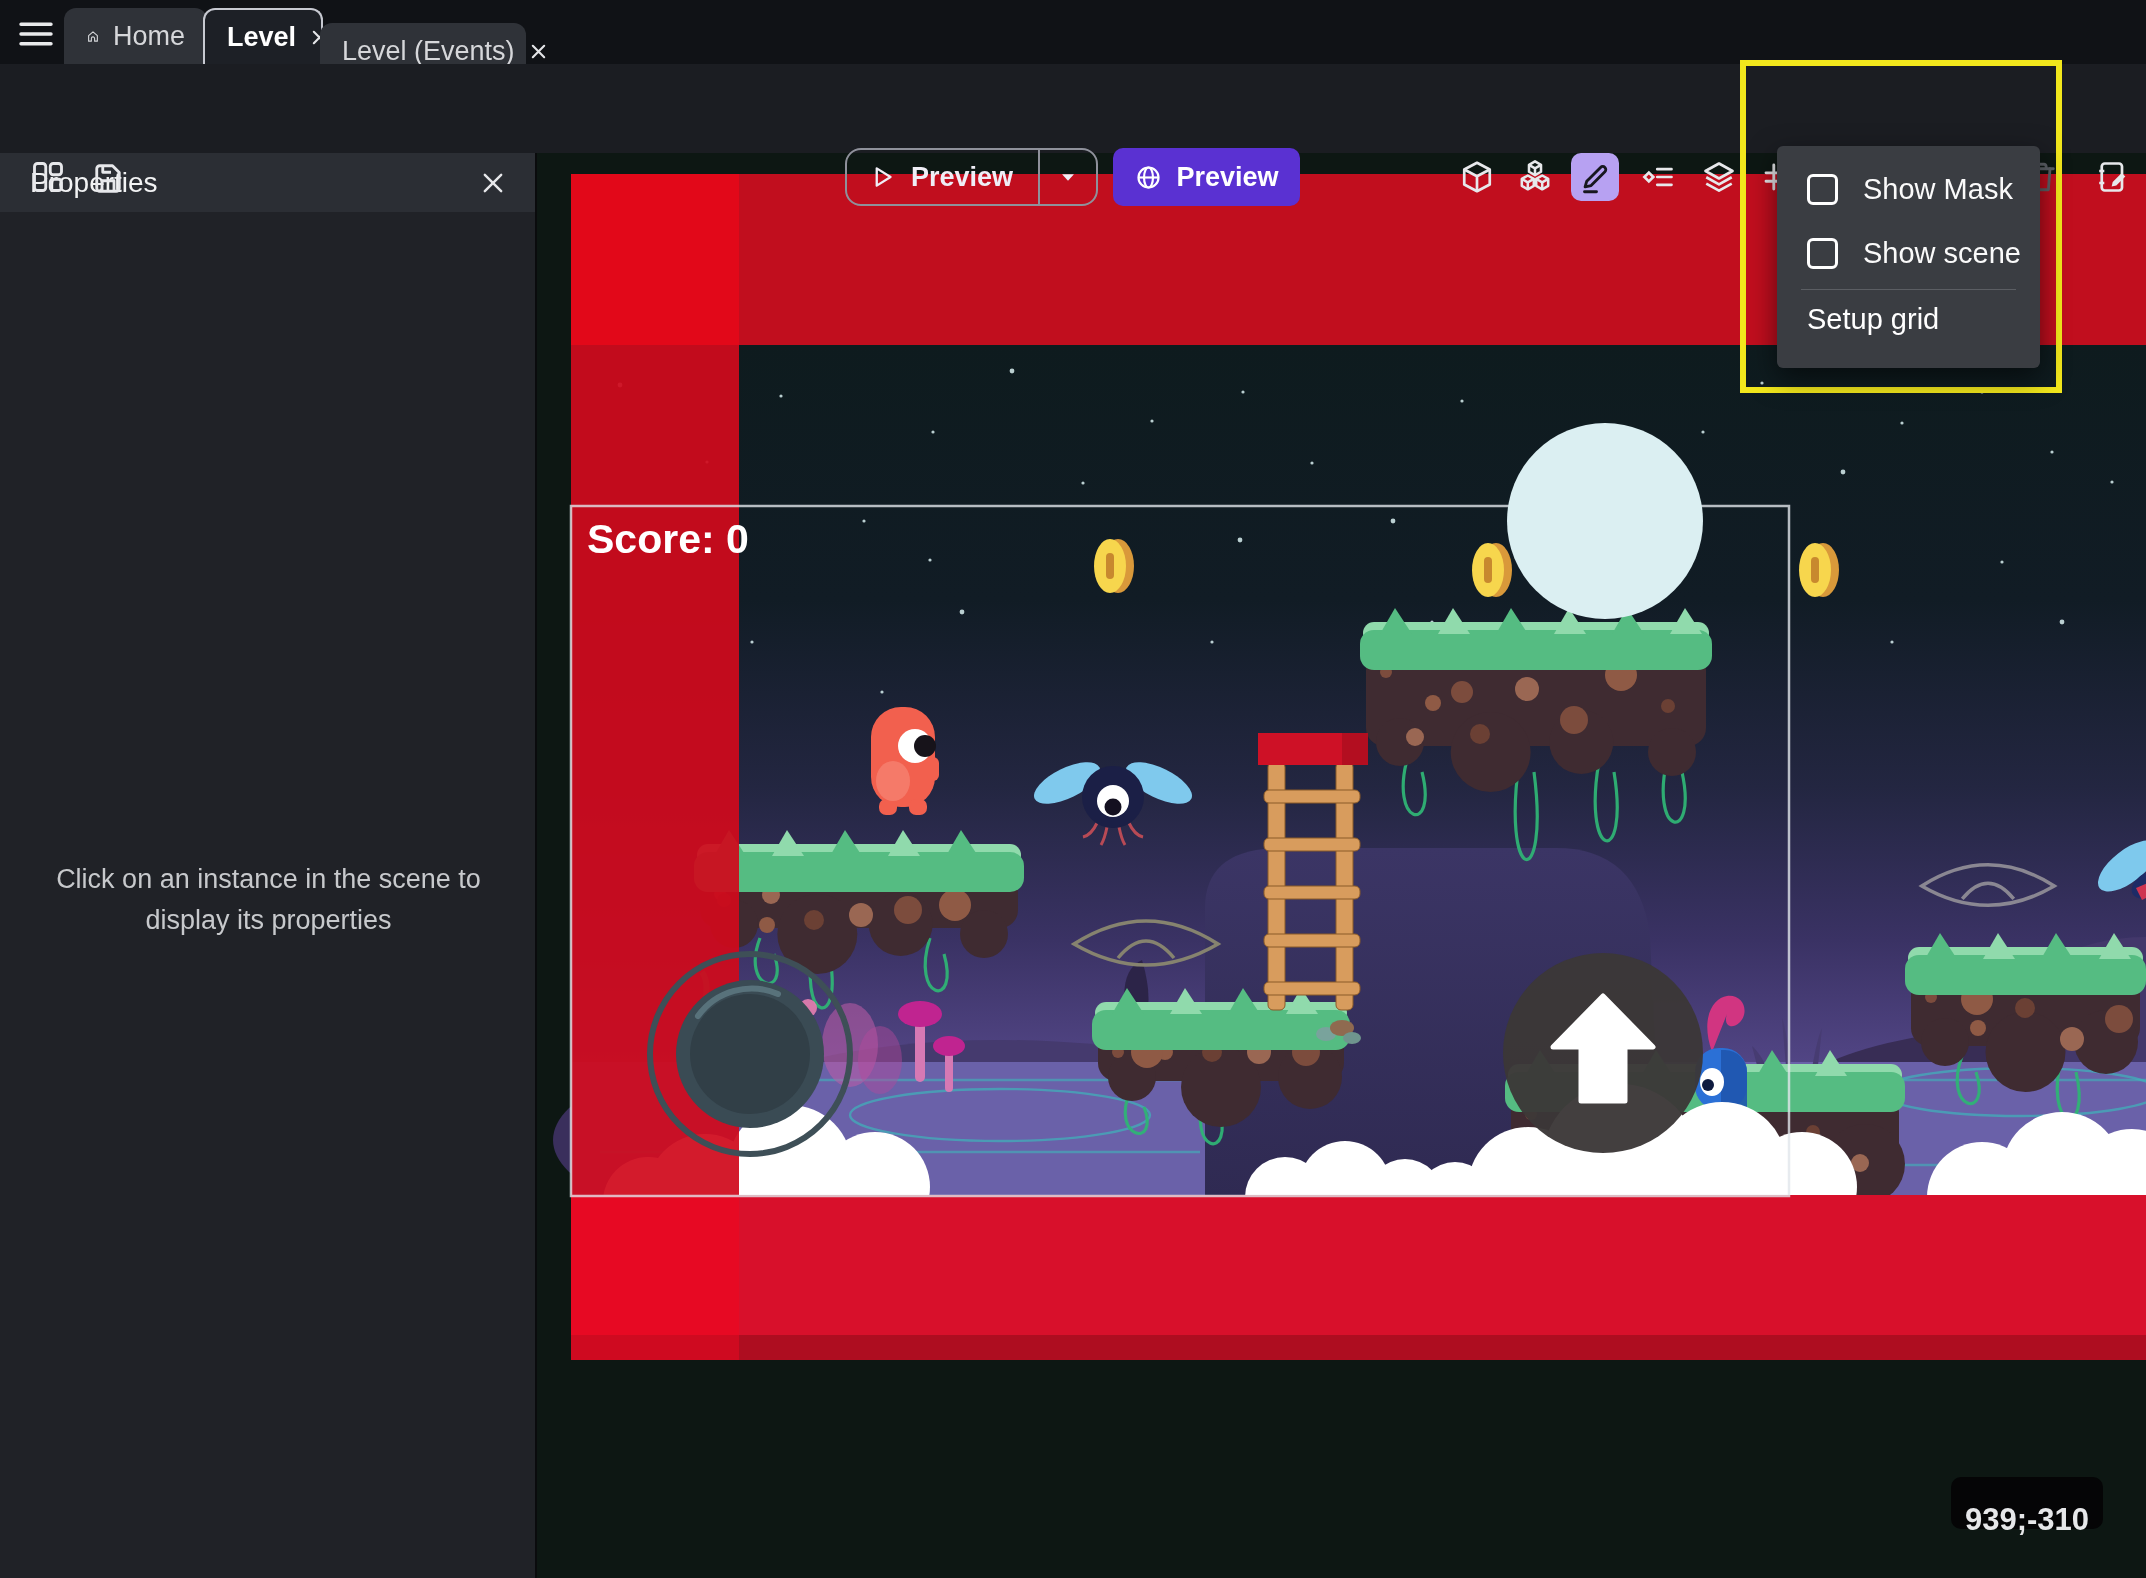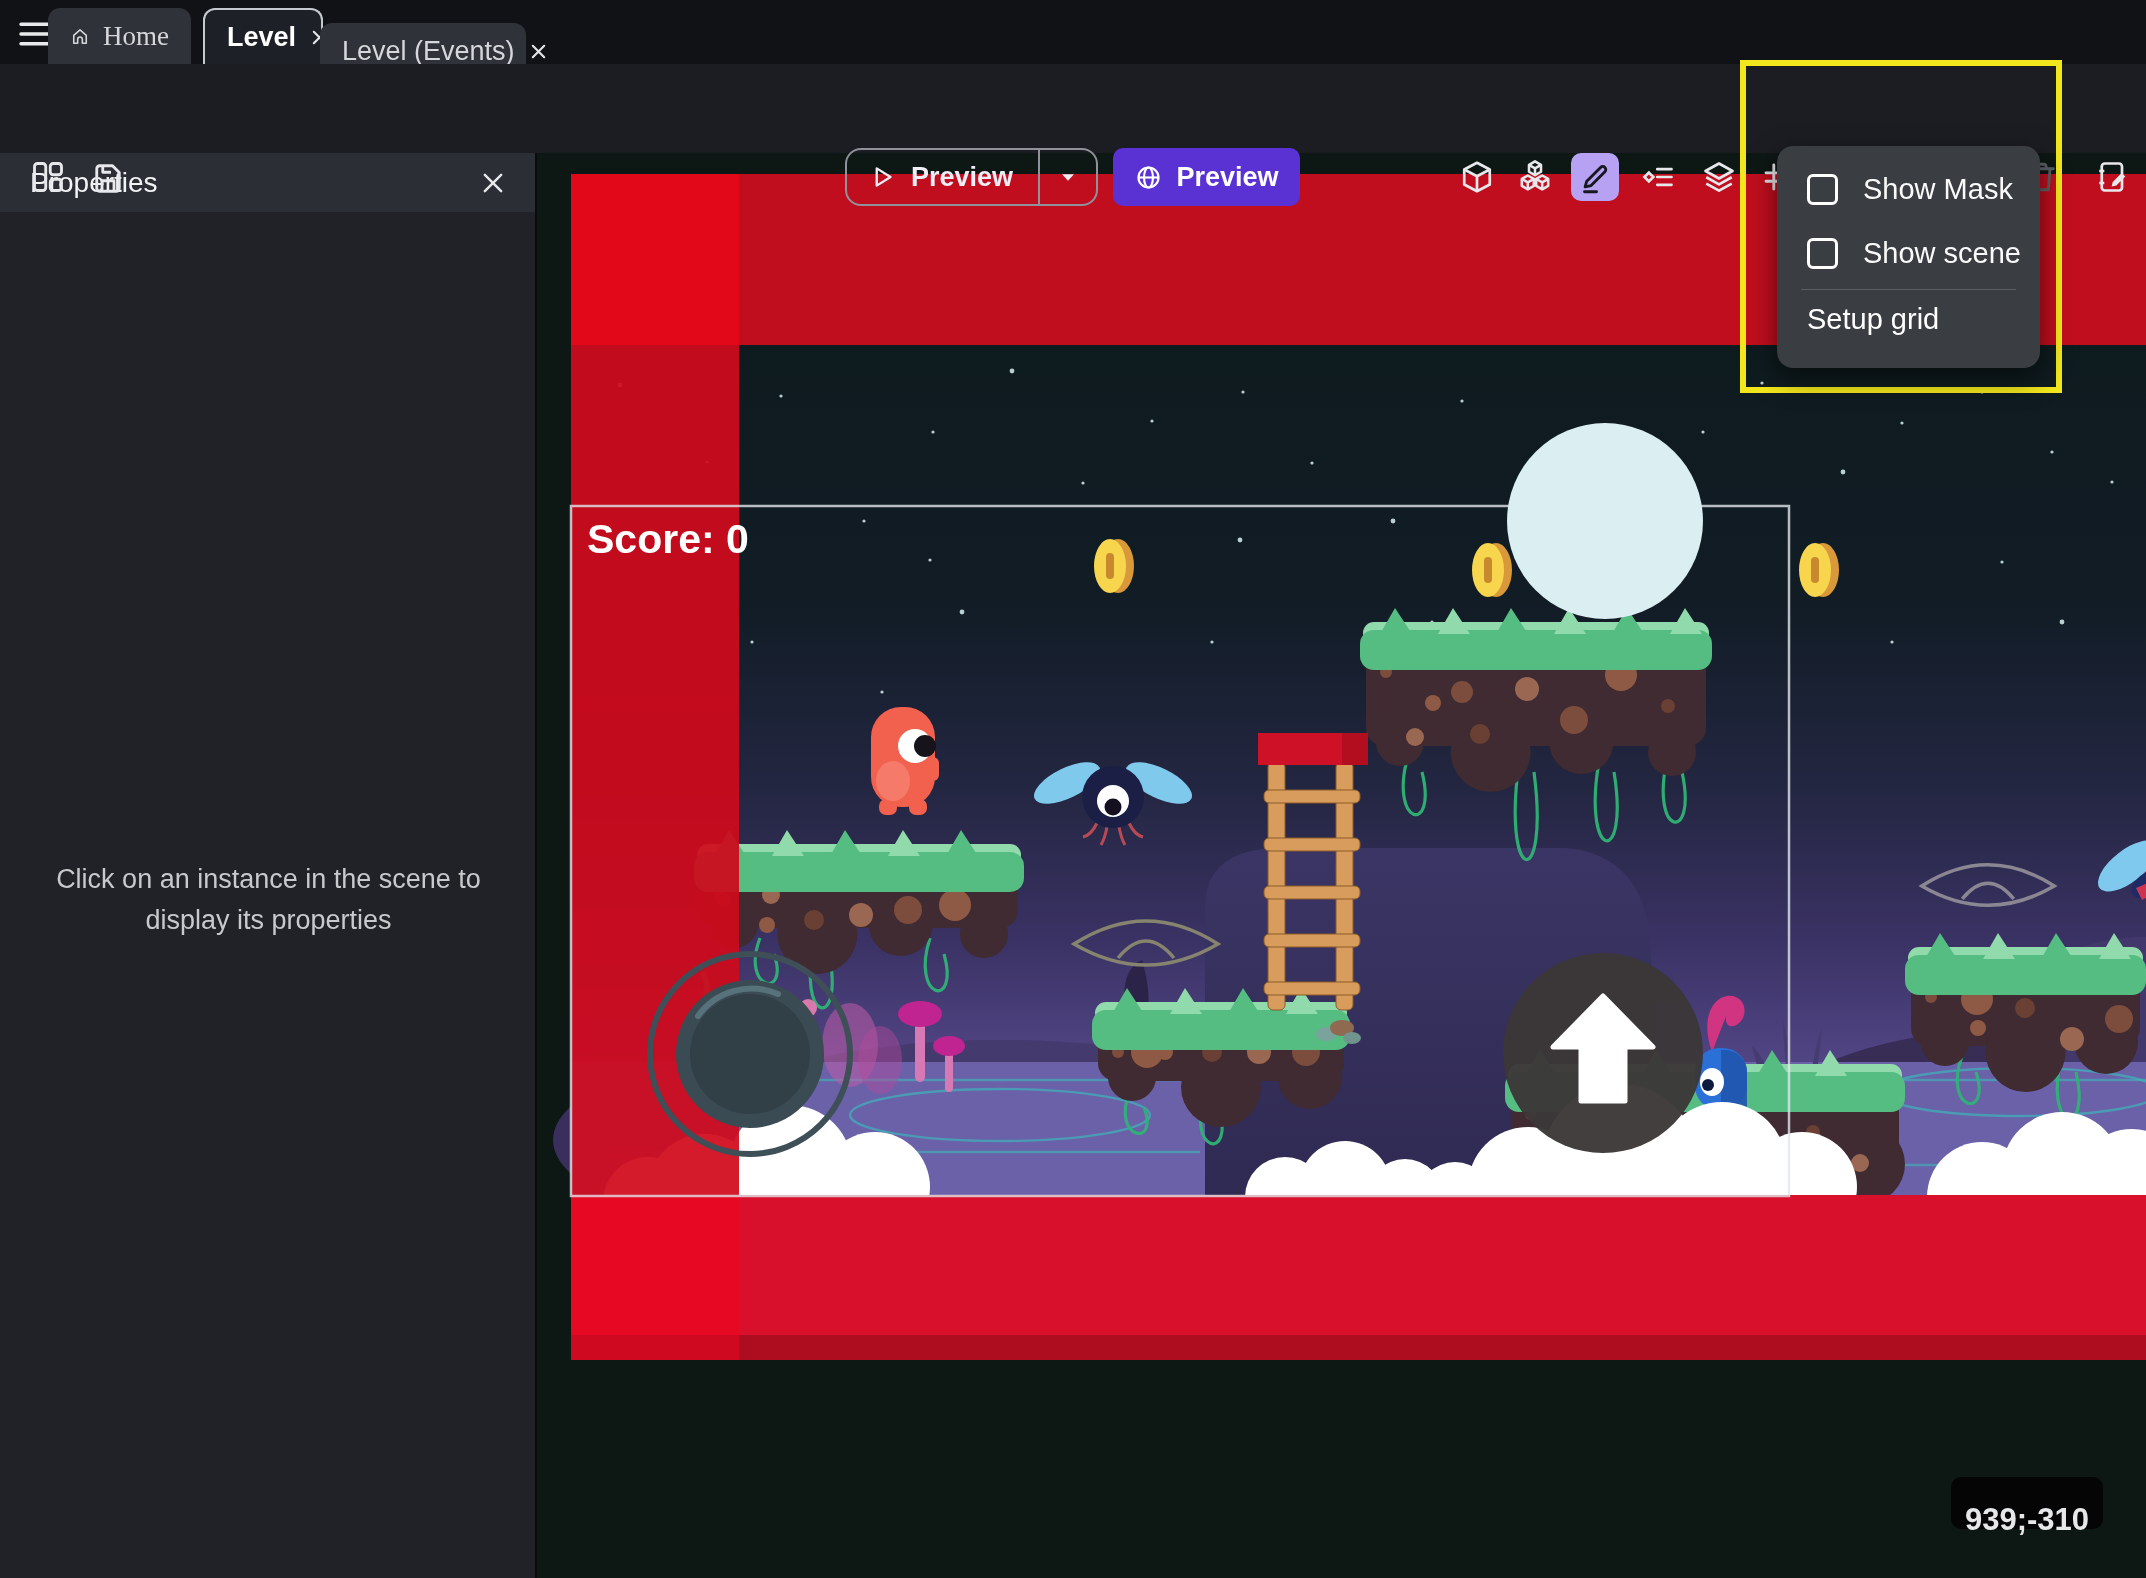--- a/index.html
+++ b/index.html
@@ -28,21 +28,21 @@
           border-radius:16px; display:flex; overflow:hidden; }
   .pv-main { flex:1; display:flex; align-items:center; gap:15px; padding-left:21px; background:none; border:none;
              border-right:2px solid #8f919b; color:#efeef6; font-size:27px; font-weight:700; cursor:pointer; }
   .pv-caret { width:56px; background:none; border:none; color:#efeef6; display:flex; align-items:center; justify-content:center; cursor:pointer; }
   .publish { position:absolute; left:1113px; top:84px; width:187px; height:58px; border:none; border-radius:10px;
              display:flex; align-items:center; justify-content:center; gap:13px; color:#fff; font-size:27px;
              font-weight:700; cursor:pointer; }
 
   
   .yellowbox { position:absolute; left:1740px; top:60px; width:322px; height:333px; border:6px solid #f2e71c; z-index:5; pointer-events:none; }
-  .gmenu { position:absolute; left:1777px; top:146px; width:263px; height:222px; background:#3a3d42; border-radius:16px;
+  .gmenu { position:absolute; left:1777px; top:146px; width:263px; height:222px; background:#3a3d42; border-radius:6px;
            box-shadow:0 10px 28px rgba(0,0,0,.55); z-index:6; }
   .gmrow { position:absolute; left:30px; display:flex; align-items:center; gap:25px; height:42px; cursor:pointer; }
   .cb { width:31px; height:31px; border:3px solid #ffffff; border-radius:6px; background:transparent; flex:none; }
   .gmlabel { font-size:29px; color:#fafafa; white-space:nowrap; }
   .gmdiv { position:absolute; top:143px; left:24px; right:24px; height:1px; background:#5b5e63; }
   .gmaction { position:absolute; top:157px; left:30px; font-size:29px; color:#ffffff; cursor:pointer; }
 
   
   .props { position:absolute; left:0; top:153px; width:537px; height:1425px; background:#202227;
            border-right:2px solid #0a0b0d; z-index:1; }
@@ -387,21 +387,21 @@
         <path d="M1603,996 L1653,1047 L1625,1047 L1625,1101 L1581,1101 L1581,1047 L1553,1047 Z" fill="#ffffff" stroke="#ffffff" stroke-width="5" stroke-linejoin="round"></path>
       </g>
     </svg>
 
   <div class="tabbar">
     <button class="hamburger">
       <svg class="ic" width="36" height="30" viewBox="0 0 24 20" fill="none" stroke="currentColor" stroke-width="2.3" stroke-linecap="round">
           <path d="M2 3.5h20M2 10h20M2 16.5h20"></path>
         </svg>
     </button>
-    <div class="tab" style="left:48px;width:143px;font-family:Liberation Serif, serif;">
+    <div class="tab" style="left:64px;width:143px;">
       <svg class="ic" width="27" height="27" viewBox="0 0 24 24" fill="none" stroke="currentColor" stroke-width="1.9" stroke-linejoin="round">
           <path d="M4.5 20v-9.4L12 4l7.5 6.6V20h-4.7v-4.6a2.8 2.8 0 0 0-5.6 0V20Z"></path>
         </svg>
       <span class="tlabel">Home</span>
     </div>
     <div class="tab active" style="left:203px;width:120px;">
       <span class="tlabel">Level</span>
       <button class="tab-x">
         <svg class="ic" width="21" height="21" viewBox="0 0 24 24" fill="none" stroke="currentColor" stroke-width="2.4" stroke-linecap="round">
             <path d="M5.5 5.5 18.5 18.5M18.5 5.5 5.5 18.5"></path>

